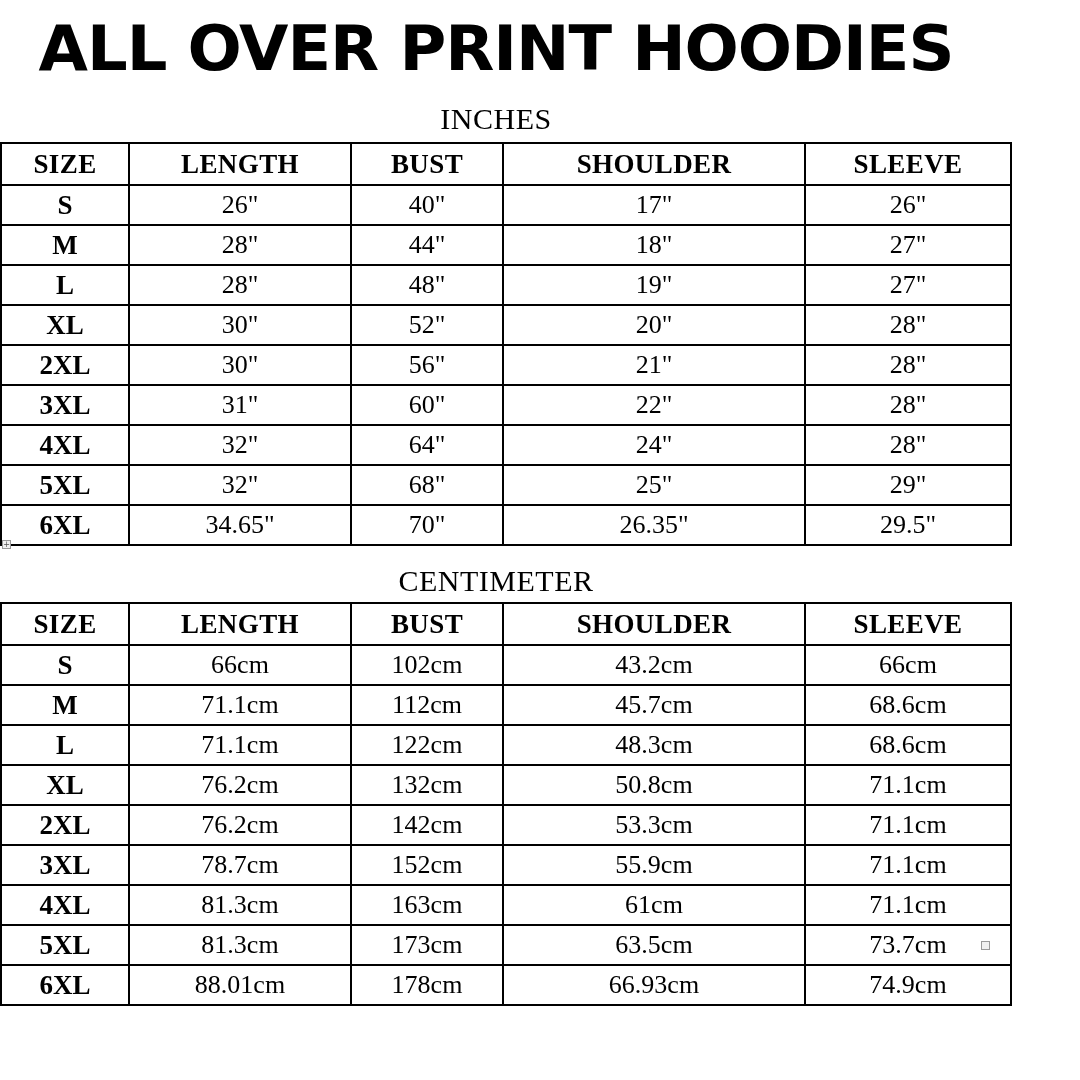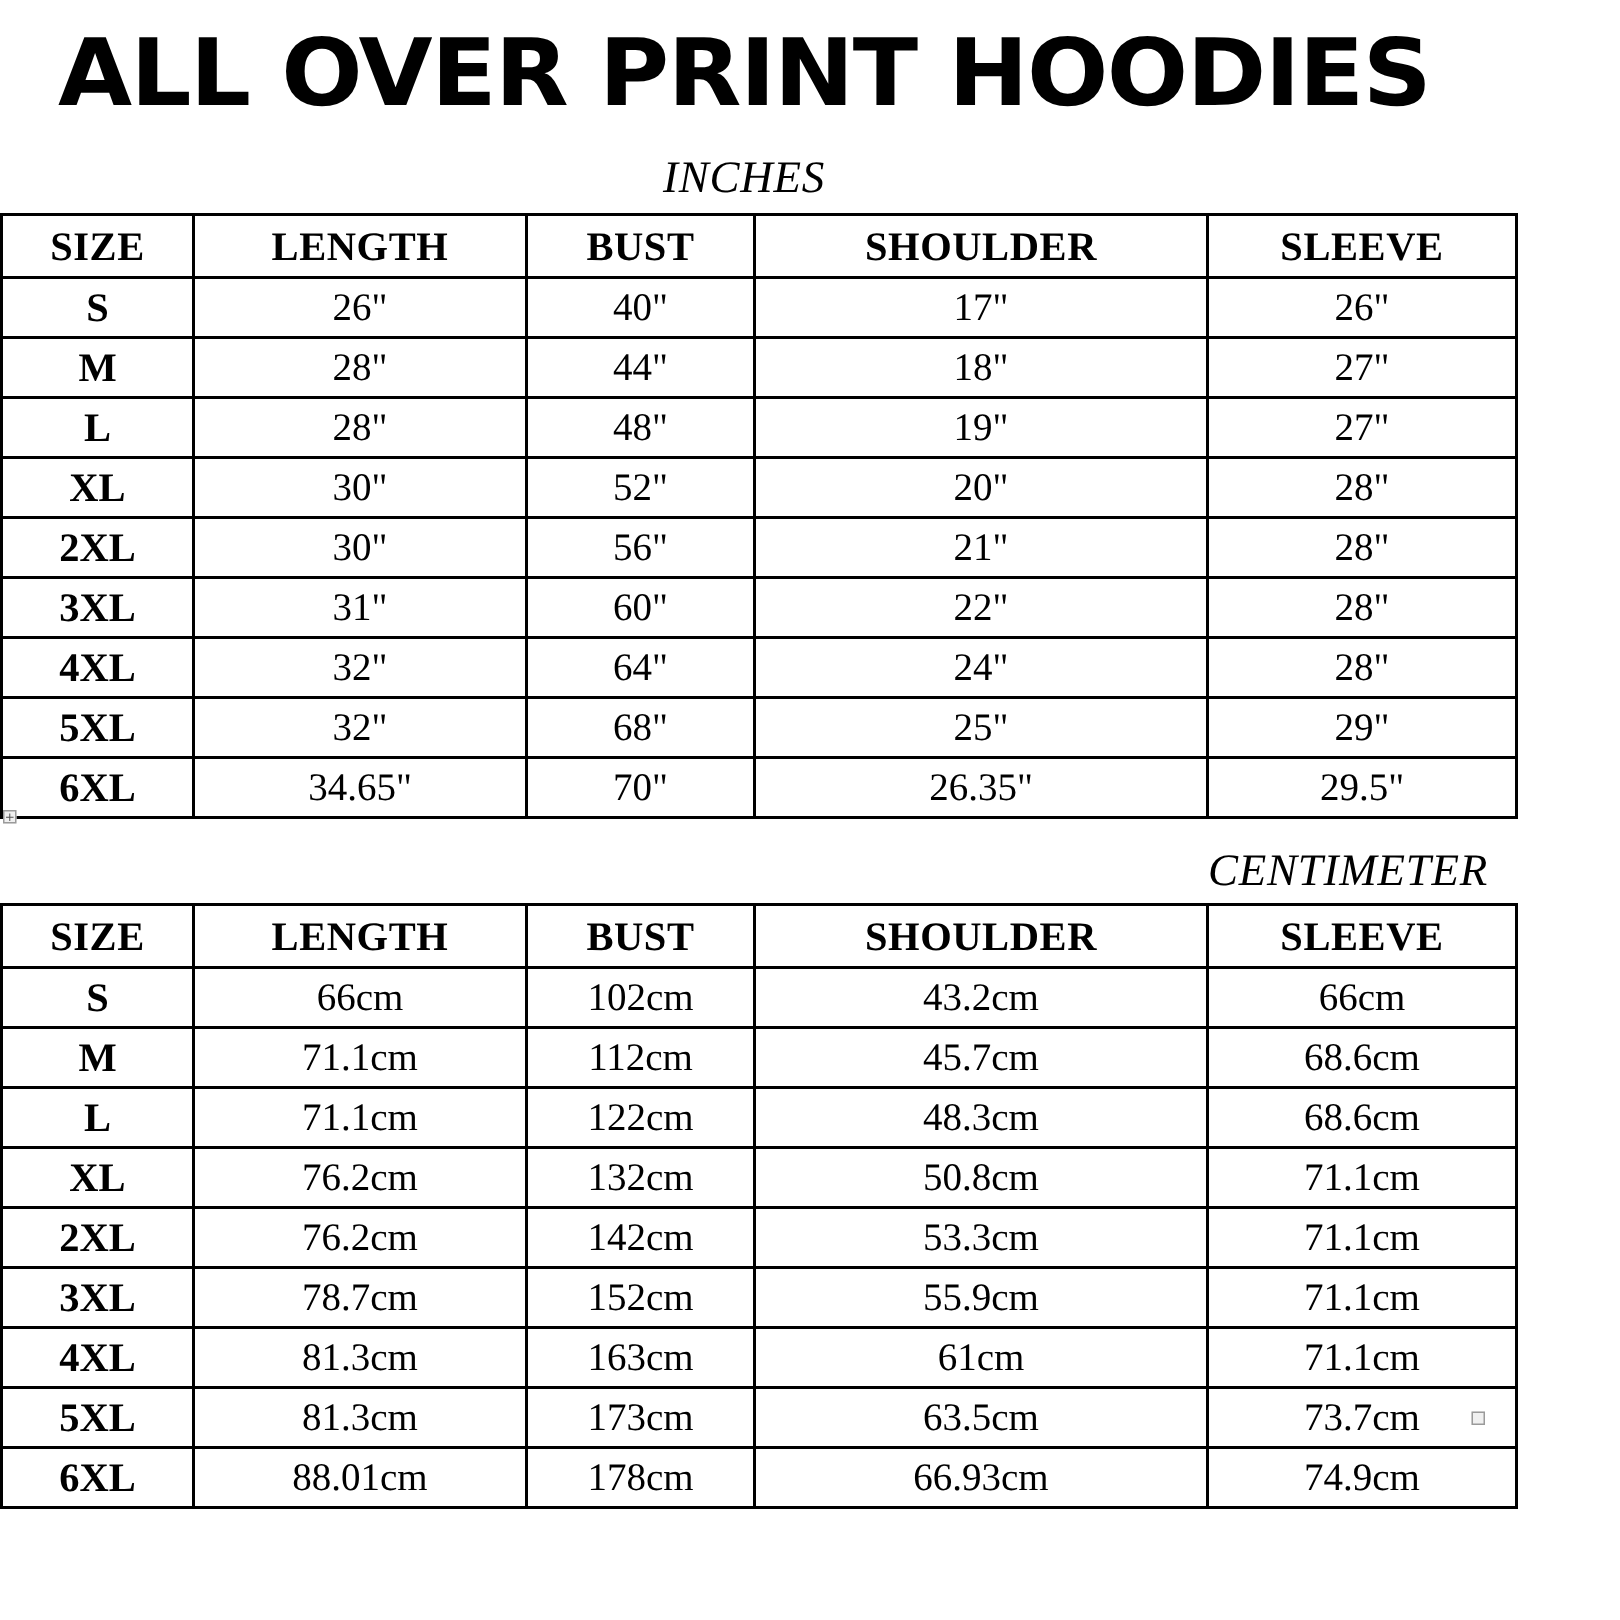--- a/index.html
+++ b/index.html
@@ -27,33 +27,31 @@
     font-size: 62px;
     letter-spacing: -1px;
     text-align: center;
     line-height: 1;
     padding-top: 18px;
     white-space: nowrap;
     transform: scaleX(1.03);
   }
   .unit-label {
     font-family: "Liberation Serif", serif;
-    font-style: italic;
     font-size: 30px;
     text-align: center;
     letter-spacing: 0.5px;
   }
   .unit-label.inches {
     margin-top: 22px;
     margin-bottom: 6px;
   }
   .unit-label.cm {
     margin-top: 18px;
     margin-bottom: 4px;
-    text-align: right;
   }
   table.size-table {
     border-collapse: collapse;
     width: 1010px;
     margin: 0 auto;
     table-layout: fixed;
   }
   table.size-table td,
   table.size-table th {
     border: 2px solid #000000;

